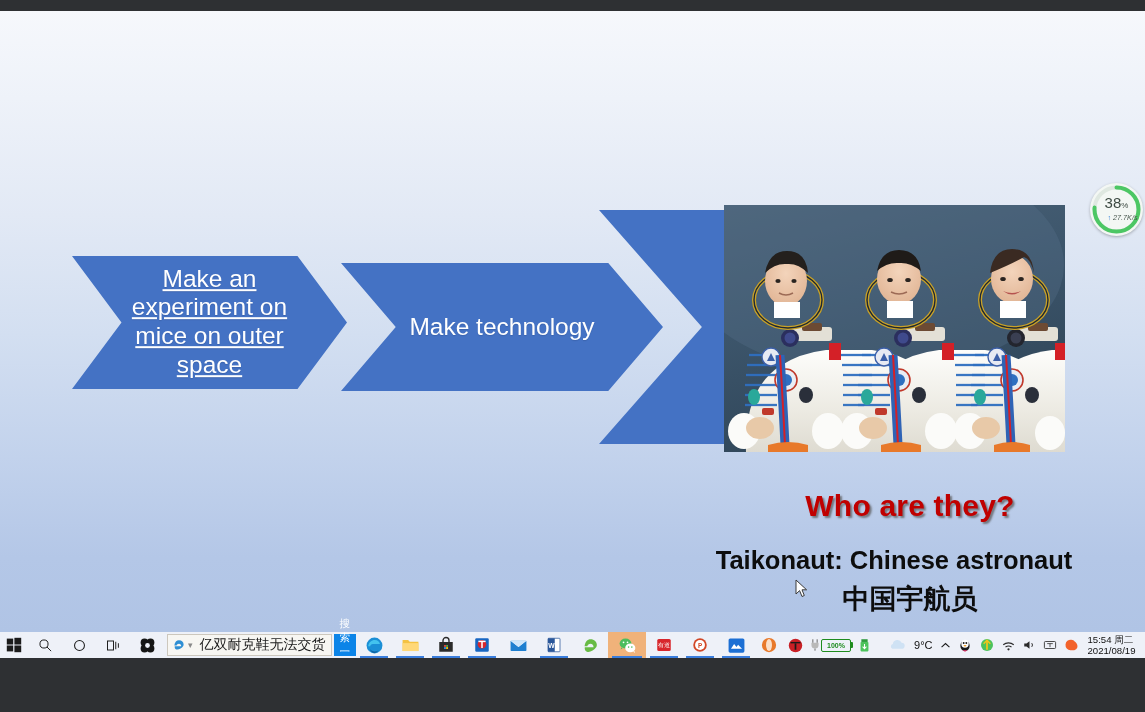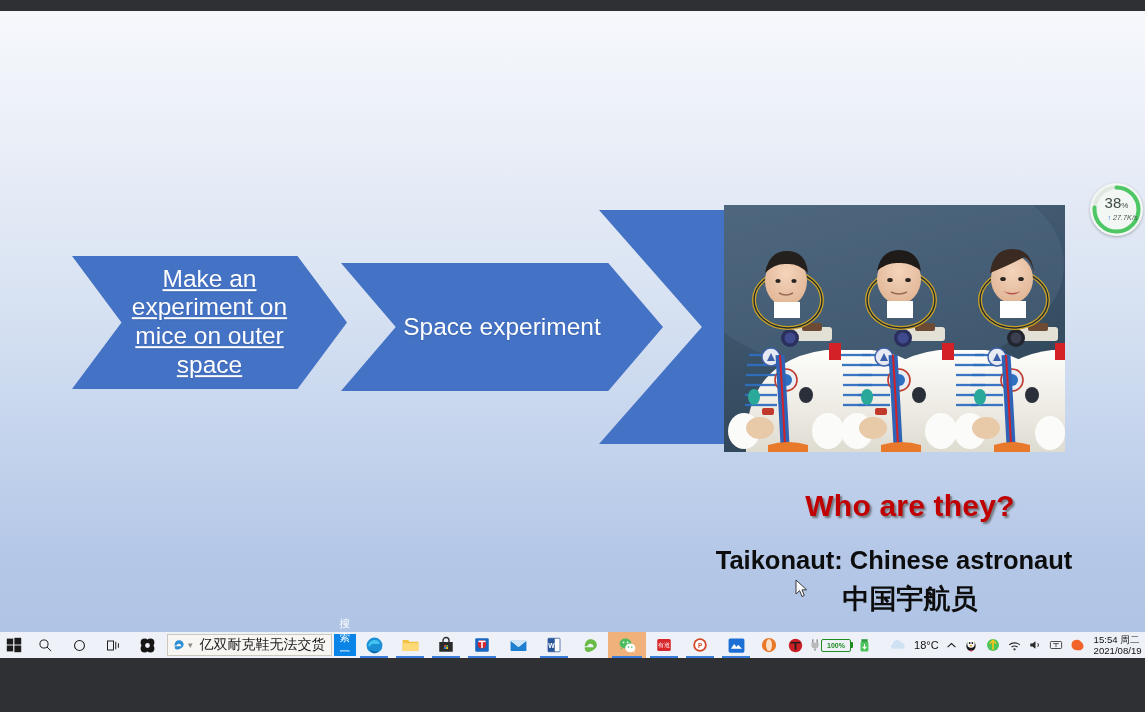--- a/index.html
+++ b/index.html
@@ -105,21 +105,21 @@
 
     <div class="chev chev-3">
       <div class="chev-label"></div>
     </div>
 
     <div class="chev chev-1">
       <div class="chev-label">Make an experiment on mice on outer space</div>
     </div>
 
     <div class="chev chev-2">
-      <div class="chev-label">Space experiment</div>
+      <div class="chev-label">Make technology</div>
     </div>
 
     <div class="photo">
       <svg viewBox="0 0 341 247" xmlns="http://www.w3.org/2000/svg">
         <defs>
           <linearGradient id="bg" x1="0" y1="0" x2="0.35" y2="1">
             <stop offset="0" stop-color="#4b6378"></stop>
             <stop offset="0.45" stop-color="#3d566c"></stop>
             <stop offset="1" stop-color="#2f4558"></stop>
           </linearGradient>
@@ -462,21 +462,21 @@
           <rect x="3" y="1" width="8" height="3.5" fill="#2f9b3f"></rect>
           <rect x="2" y="4.5" width="10" height="12" rx="1" fill="#4cc35c"></rect>
           <path d="M7 7v6M4.6 10.4L7 13l2.4-2.6" stroke="#ffffff" stroke-width="1.3" fill="none"></path>
         </svg>
       </div>
       <div class="tray-item" style="padding-left:14px">
         <svg viewBox="0 0 26 18" width="20" height="14">
           <path d="M7 14h12a4 4 0 000-8 6 6 0 00-11.4 1.6A3.4 3.4 0 007 14z" fill="#cfe2f4"></path>
         </svg>
       </div>
-      <div class="temp">18°C</div>
+      <div class="temp">9°C</div>
       <div class="tray-item">
         <svg viewBox="0 0 14 14" width="11" height="11">
           <path d="M2 9l5-4.5L12 9" fill="none" stroke="#1b1b1b" stroke-width="1.4"></path>
         </svg>
       </div>
       <div class="tray-item">
         <svg viewBox="0 0 24 24" width="16" height="16">
           <ellipse cx="12" cy="13" rx="7" ry="8" fill="#1b1b1b"></ellipse>
           <ellipse cx="12" cy="10" rx="5.6" ry="6" fill="#ffffff"></ellipse>
           <circle cx="10" cy="9" r="1.4" fill="#1b1b1b"></circle>

